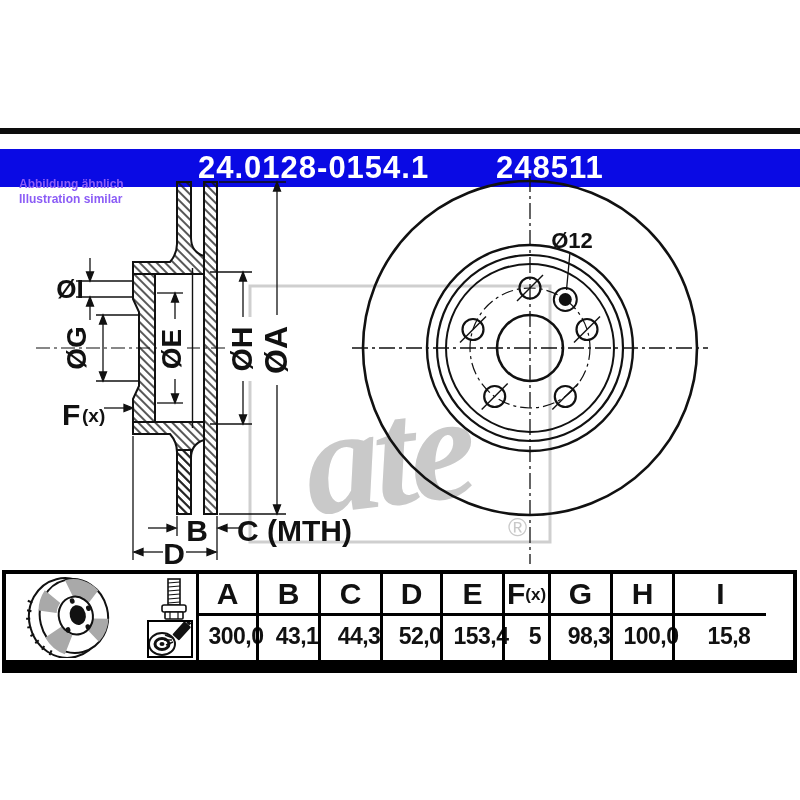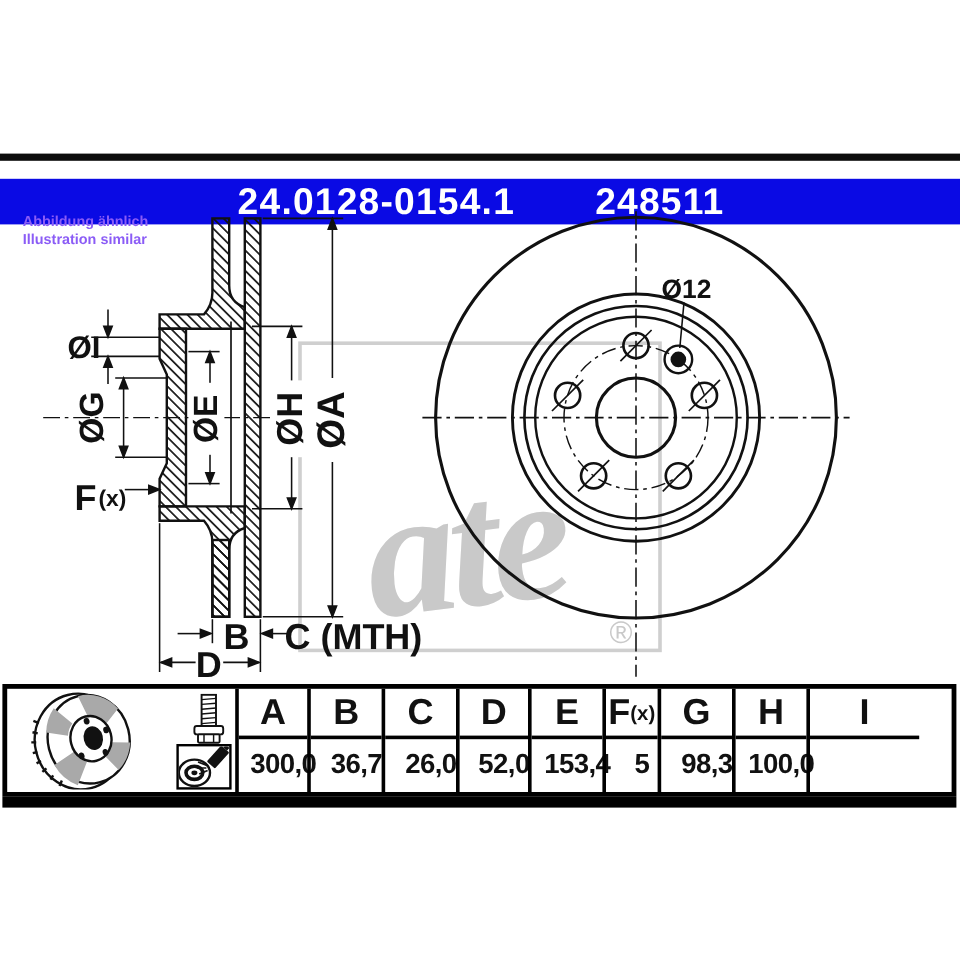--- a/index.html
+++ b/index.html
@@ -266,29 +266,29 @@
       </div>
     <div class="val">
         <span>300,0</span>
       </div>
   </div>
   <div class="col w62">
     <div class="hd">
         <span>B</span>
       </div>
     <div class="val">
-        <span>36,7</span>
+        <span>43,1</span>
       </div>
   </div>
   <div class="col w62">
     <div class="hd">
         <span>C</span>
       </div>
     <div class="val">
-        <span>26,0</span>
+        <span>44,3</span>
       </div>
   </div>
   <div class="col w60">
     <div class="hd">
         <span>D</span>
       </div>
     <div class="val">
         <span>52,0</span>
       </div>
   </div>
@@ -322,15 +322,18 @@
         <span>H</span>
       </div>
     <div class="val">
         <span>100,0</span>
       </div>
   </div>
   <div class="col w94">
     <div class="hd">
         <span>I</span>
       </div>
+    <div class="val">
+        <span>15,8</span>
+      </div>
   </div>
 </div>
 <div class="table-bottom"></div>
 
 </body></html>

